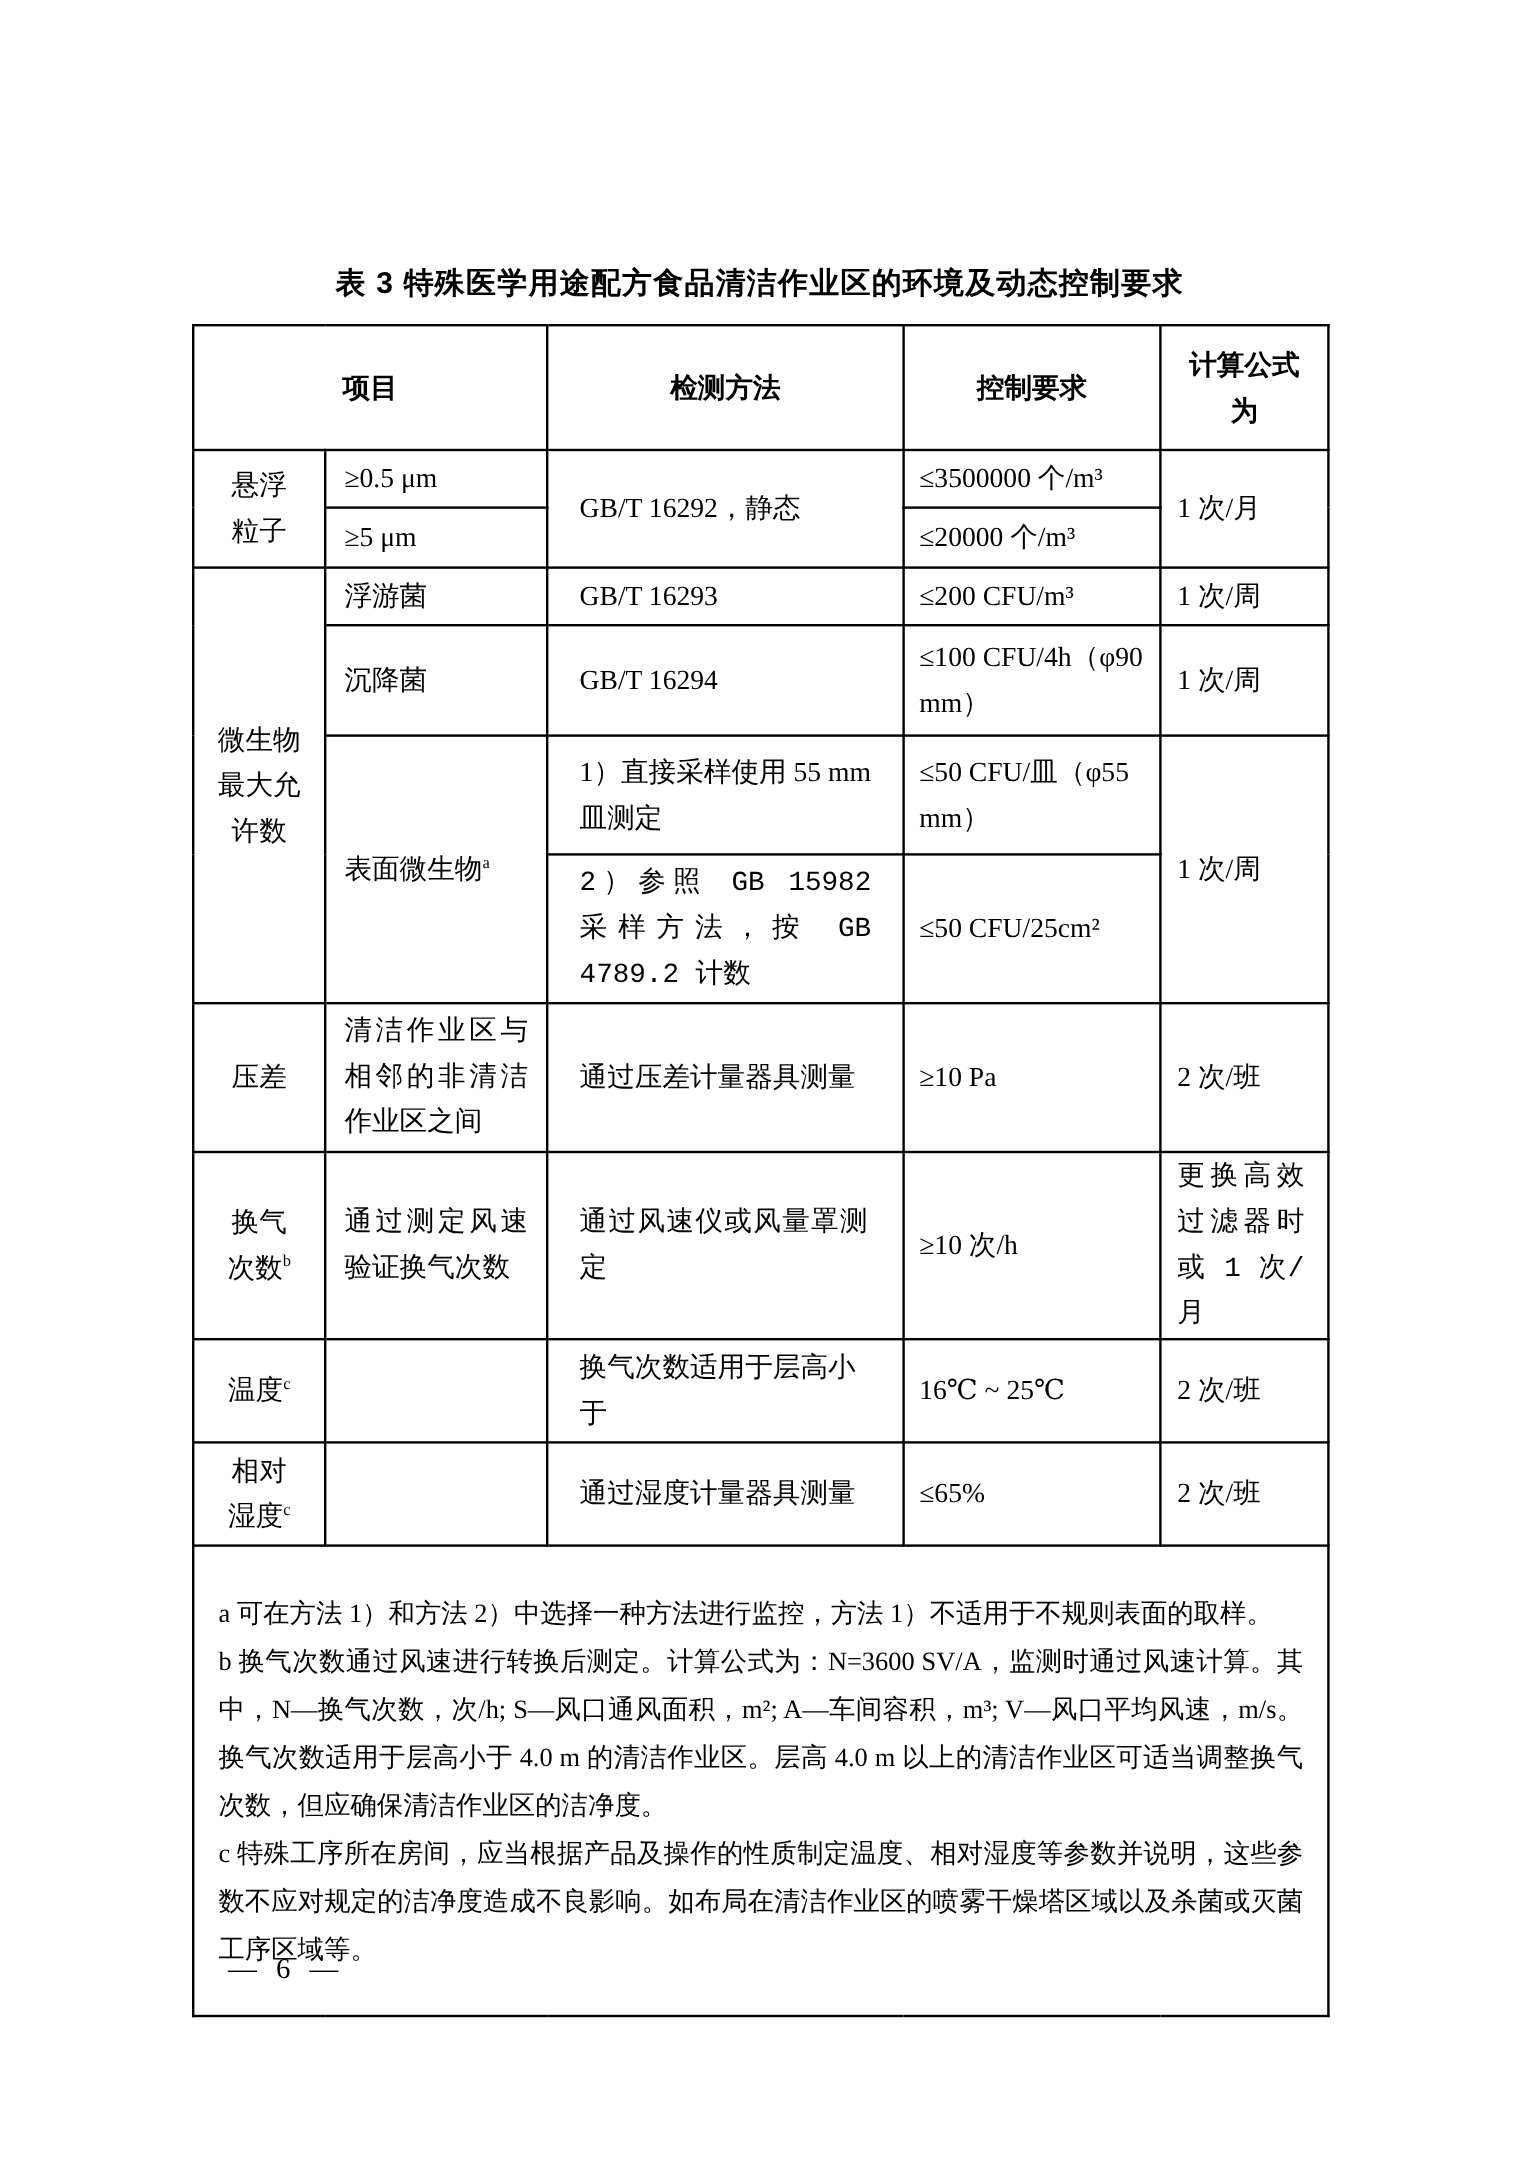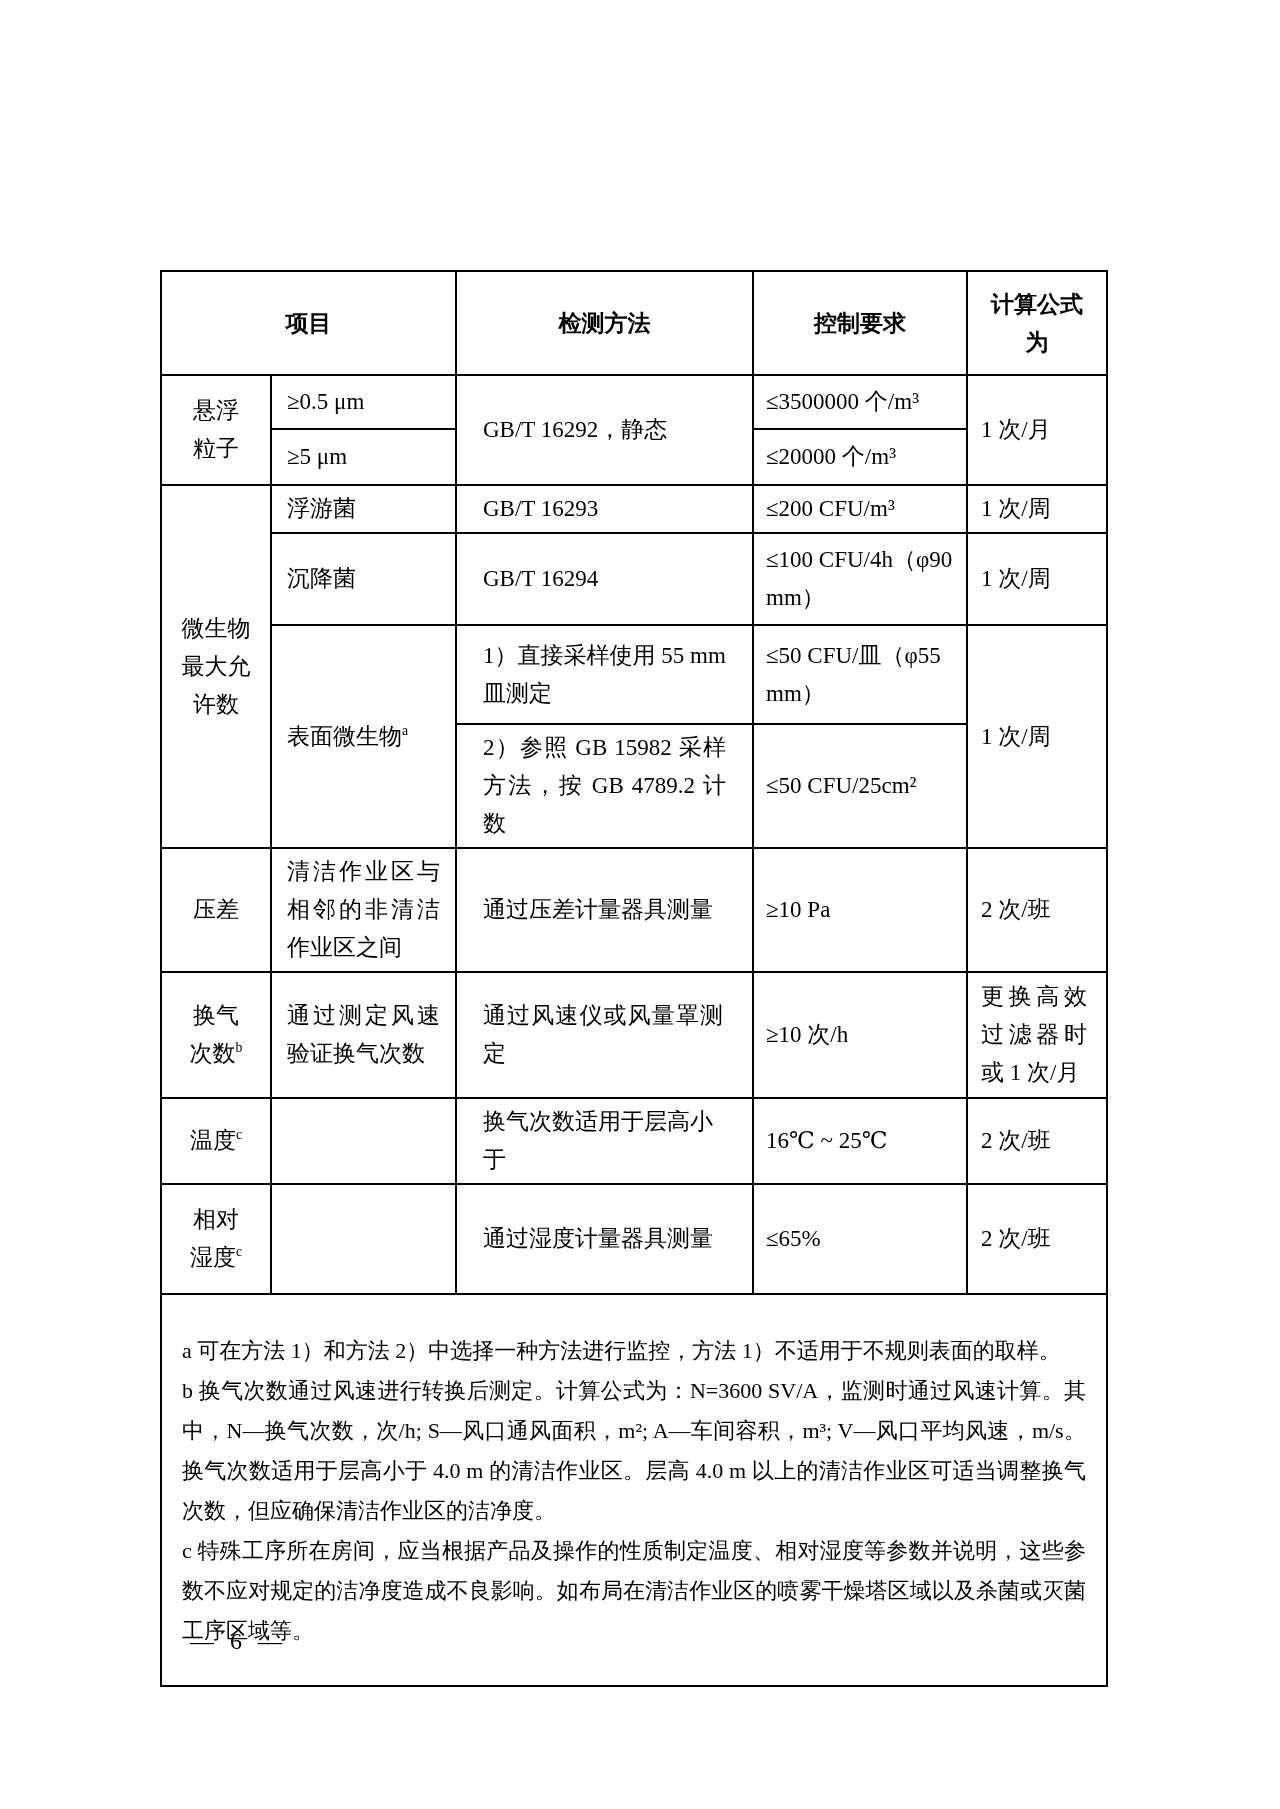--- a/index.html
+++ b/index.html
@@ -41,31 +41,31 @@
     font-weight:bold;
     text-align:center;
     padding:4px 4px;
   }
   
   tr.h90{height:104px;} tr.h48{height:48px;} tr.h50{height:50px;}
   tr.h92{height:92px;} tr.h99{height:99px;} tr.h82{height:82px;}
   tr.h122{height:122px;} tr.h126{height:126px;} tr.h80{height:80px;}
   tr.h79{height:79px;} tr.h392{height:392px;}
   
-  td.c1{text-align:center;padding:16px 6px;border-radius:30px;}
+  td.c1{text-align:center;padding:4px 6px;border-radius:30px;}
   .stk{display:inline-block;vertical-align:middle;text-align:center;}
   .w62{width:62px;}
   .w76{width:76px;}
   .w96{width:96px;}
   
   td.c2{padding:4px 15px;}
   td.c3{padding:4px 26px;}
   td.c4{padding:4px 12px;}
   td.c5{padding:1px 13px;}
-  .just{text-align:justify;text-justify:inter-ideograph;display:inline-block;vertical-align:middle;}
+  .just{text-align:justify;text-justify:inter-ideograph;display:inline-block;vertical-align:middle;font-family:Liberation Mono, monospace;}
   .mw250{max-width:250px;}
   .mw240{max-width:240px;}
   .w106{width:106px;}
   sup{font-size:0.6em;vertical-align:super;line-height:0;}
   
   td.fnote{
     vertical-align:top;
     padding:36px 20px 10px 20px;
     text-align:justify;
     text-justify:inter-ideograph;
@@ -78,20 +78,21 @@
     left:190px;top:1628px;
     font-size:24px;
     letter-spacing:5px;
   }
 </style>
 </head>
 <body>
 
 <div class="page">
 
+  <h1 class="title">表 3 特殊医学用途配方食品清洁作业区的环境及动态控制要求</h1>
 
   <table class="tbl">
     <colgroup>
       <col style="width:110px">
       <col style="width:185px">
       <col style="width:297px">
       <col style="width:214px">
       <col style="width:140px">
     </colgroup>
     <tbody>

